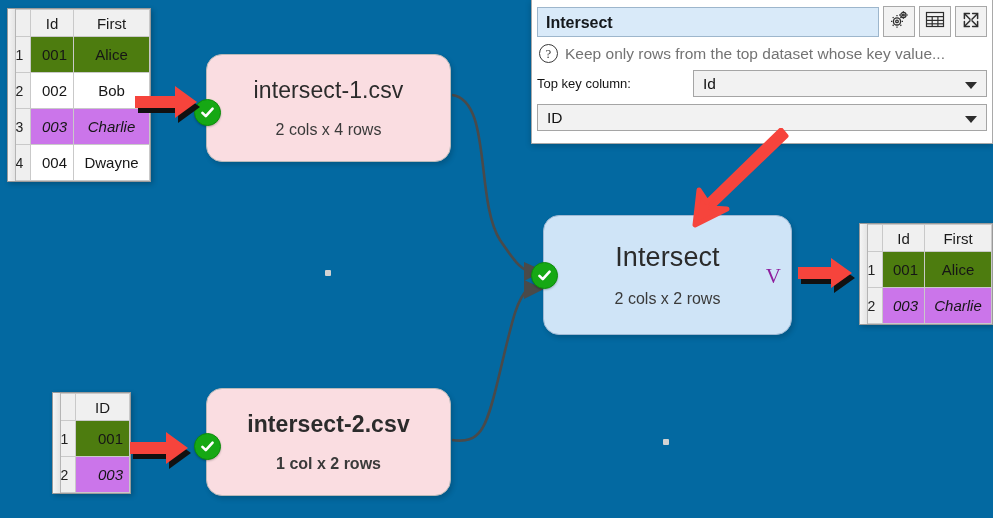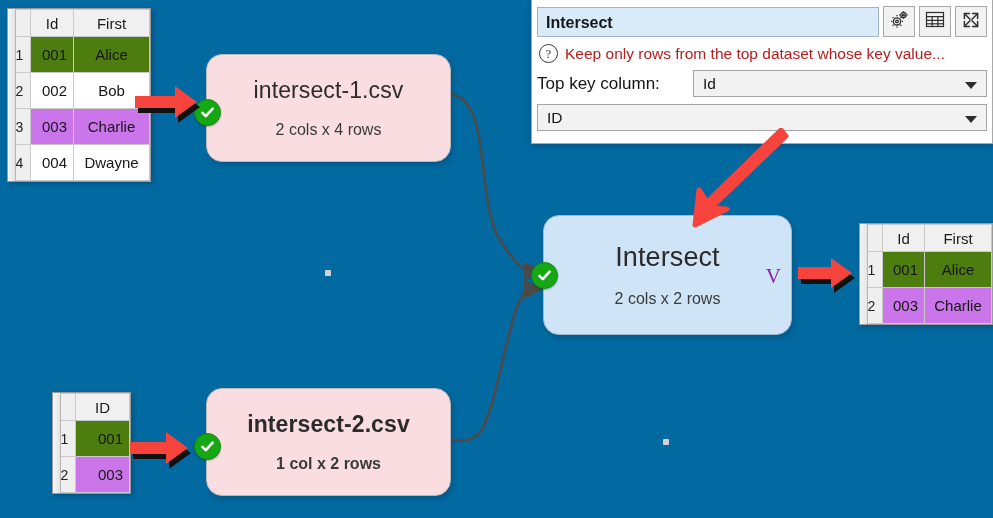--- a/index.html
+++ b/index.html
@@ -98,21 +98,21 @@
   .minitable .rownum {
     background: #efefef;
     text-align: center;
     color: #222;
     width: 22px;
     font-size: 14px;
   }
   .minitable .cell-num { text-align: right; }
   .minitable .cell-txt { text-align: center; }
   .hl-yellow { background: #4d7c0f; }
-  .hl-purple { background: #cb75ea; }
+  .hl-purple { background: #cb75ea; font-style: italic; }
   .minitable tbody td { height: 36px; }
   .left-rail {
     position: absolute;
     left: 0; top: 0; bottom: 0;
     width: 8px;
     background: linear-gradient(to right, #f5f5f5, #e4e4e4);
     border-right: 1px solid #b5b5b5;
   }
 
   
@@ -144,39 +144,39 @@
     background: #f2f2f2;
     border: 1px solid #a8a8a8;
     display: flex; align-items: center; justify-content: center;
   }
   .help-row {
     display: flex; align-items: center; gap: 7px;
     margin-top: 7px; padding-left: 2px;
   }
   .help-text {
     font-size: 15.5px;
-    color: #b91c1c;
+    color: #737373;
     white-space: nowrap;
     overflow: hidden;
   }
   .q-icon {
     width: 19px; height: 19px;
     border: 1.6px solid #3a3a3a;
     border-radius: 50%;
     display:flex; align-items:center; justify-content:center;
     font-size: 13px; color: #3a3a3a;
     flex-shrink: 0;
     font-family: "Liberation Serif", serif;
   }
   .field-row {
     display: flex; align-items: center;
     margin-top: 7px;
   }
   .field-label {
-    font-size: 17px;
+    font-size: 13px;
     color: #141414;
     white-space: nowrap;
   }
   .field-label.w1 { width: 156px; }
   .field-label.w2 { width: 156px; }
   .combo {
     flex: 1;
     height: 27px;
     background: #f2f2f2;
     border: 1px solid #a5a5a5;

